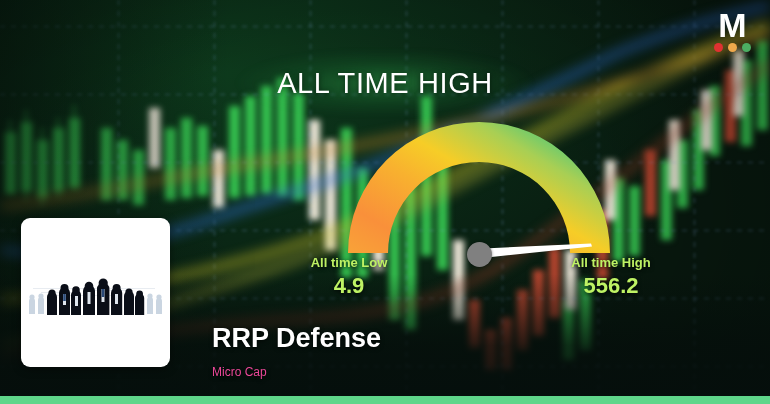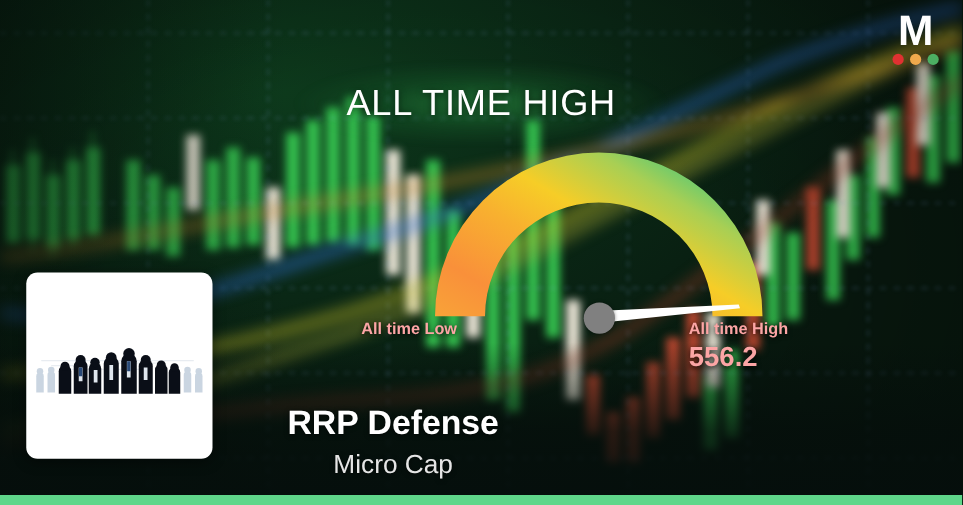--- a/index.html
+++ b/index.html
@@ -52,40 +52,40 @@
   
   #gauge{position:absolute;left:346px;top:112px;width:270px;height:142px;}
   #gauge svg{display:block;}
   #needle{position:absolute;left:0;top:0;width:270px;height:142px;overflow:visible;}
   #hub{
     position:absolute;left:121px;top:130px;width:25px;height:25px;border-radius:50%;
     background:#808080;box-shadow:0 0 3px rgba(0,0,0,.45);
   }
 
   
-  .gauge-label{position:absolute;text-align:left;color:#fca5a5;}
+  .gauge-label{position:absolute;text-align:center;color:#bef264;}
   .gauge-label .cap{font-size:13px;font-weight:bold;line-height:16px;text-shadow:0 1px 4px rgba(0,0,0,.85);}
   .gauge-label .val{font-size:22px;font-weight:bold;line-height:28px;margin-top:1px;text-shadow:0 1px 4px rgba(0,0,0,.85);}
   #label-low{left:289px;top:255px;width:120px;}
   #label-high{left:551px;top:255px;width:120px;}
 
   
   #thumb{
     position:absolute;left:21px;top:218px;width:149px;height:149px;
     background:#fff;border-radius:9px;overflow:hidden;
     box-shadow:0 2px 10px rgba(0,0,0,.45);
   }
   #thumb svg{position:absolute;left:0;top:50px;width:149px;height:52px;}
 
   
-  #company{position:absolute;left:230px;top:322px;}
+  #company{position:absolute;left:212px;top:322px;}
   #company-name{color:#fff;font-size:27px;font-weight:bold;line-height:33px;
     text-shadow:0 1px 4px rgba(0,0,0,.7);}
-  #company-meta{margin-top:7px;color:#e5e5e5;font-size:21px;line-height:20px;
-    text-shadow:0 1px 4px rgba(0,0,0,.7);display:flex;gap:24px;justify-content:center;}
+  #company-meta{margin-top:7px;color:#ec4899;font-size:12px;line-height:20px;
+    text-shadow:0 1px 4px rgba(0,0,0,.7);display:flex;gap:24px;}
 
   
   #logo{position:absolute;right:14px;top:10px;width:48px;height:44px;}
   #logo .m{color:#fff;font-size:34px;font-weight:bold;line-height:30px;text-align:center;
     letter-spacing:-1px;font-family:"Liberation Sans",sans-serif;}
   #logo .dots{display:flex;justify-content:center;gap:5px;margin-top:3px;}
   #logo .dot{width:9px;height:9px;border-radius:50%;}
 
   
   #bottombar{position:absolute;left:0;right:0;bottom:0;height:8px;background:#5fd68a;}
@@ -217,20 +217,21 @@
       <path d="M 2,141 A 131,131 0 0 1 264,141 L 224,141 A 91,91 0 0 0 42,141 Z" fill="url(#arcgrad)"></path>
     </svg>
     <svg id="needle" viewBox="0 0 270 142">
       <polygon points="127,147 127,137 245,131.5 246,134.5" fill="#ffffff"></polygon>
     </svg>
     <div id="hub" style="background: rgb(128, 128, 128);"></div>
   </div>
 
   <div class="gauge-label" id="label-low">
     <div class="cap">All time Low</div>
+    <div class="val">4.9</div>
   </div>
 
   <div class="gauge-label" id="label-high">
     <div class="cap">All time High</div>
     <div class="val">556.2</div>
   </div>
 
   <div id="thumb">
     <svg viewBox="0 0 149 52">
       <g opacity="0.20" fill="#8fa6bd">

